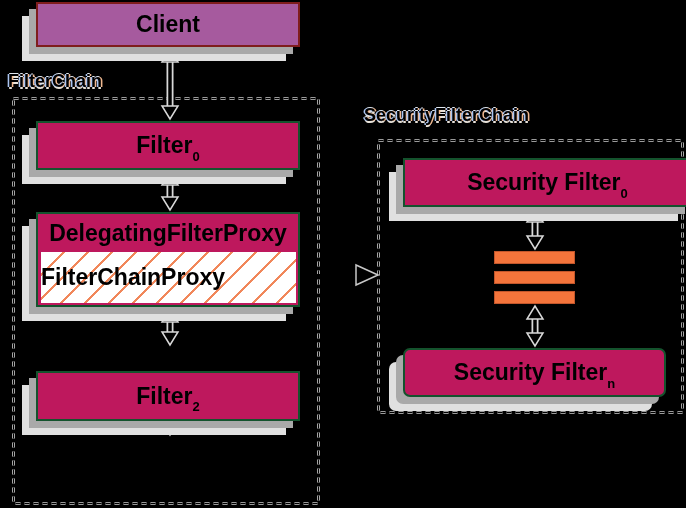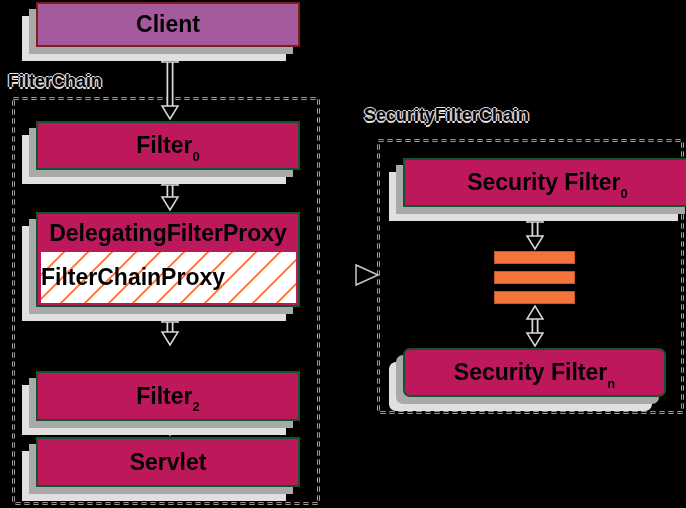--- a/index.html
+++ b/index.html
@@ -114,23 +114,20 @@
   </div>
 
   <div class="fcp-inner" style="left:41px;top:252px;width:255px;height:51px;">
     <span class="box-label">FilterChainProxy</span>
   </div>
 
   <div class="box orange" style="left:36px;top:347px;width:264px;height:50px;margin-top:24px;">
     <span class="box-label"><span>Filter</span><sub>2</sub></span>
   </div>
 
-  <div class="box orange" style="left:36px;top:437px;width:264px;height:50px;">
-    <span class="box-label">Servlet</span>
-  </div>
 
   <div class="chain-title" style="left:364px;top:106px;text-align:center;">SecurityFilterChain</div>
 
   <div class="box orange" style="left:403px;top:158px;width:289px;height:49px;">
     <span class="box-label"><span>Security Filter</span><sub>0</sub></span>
   </div>
 
   <div class="bars-wrap" style="left:494px;top:251px;">
       <div class="bar"></div>
       <div class="bar"></div>

